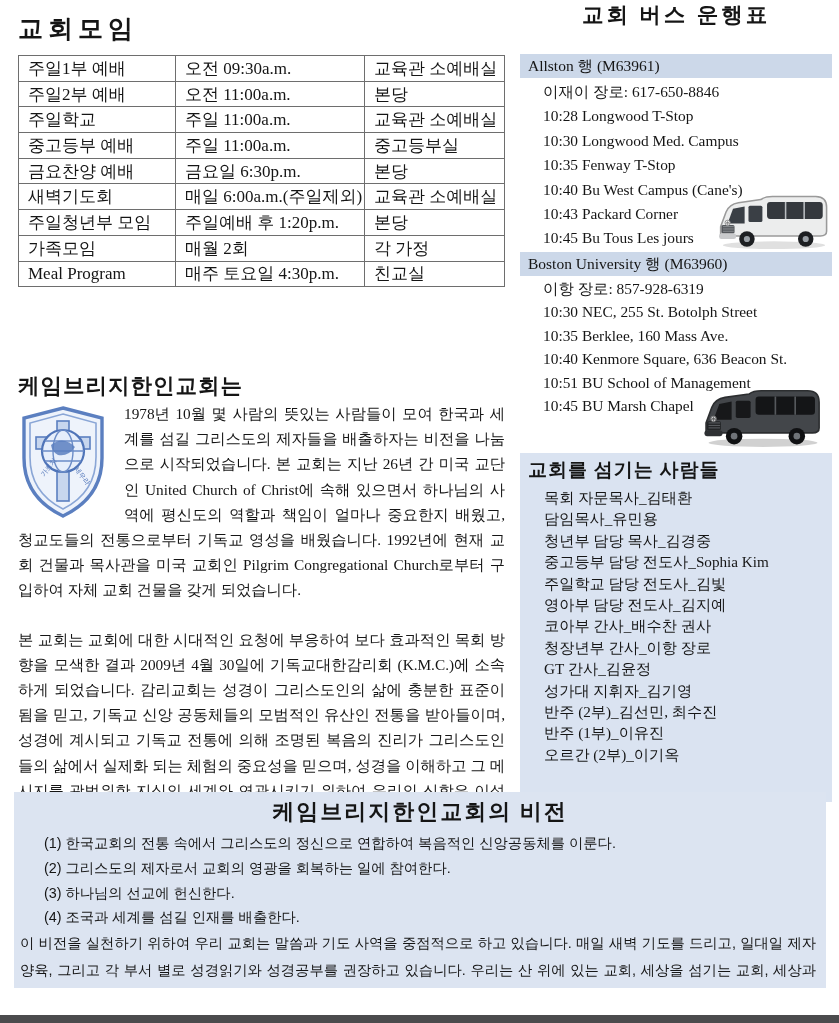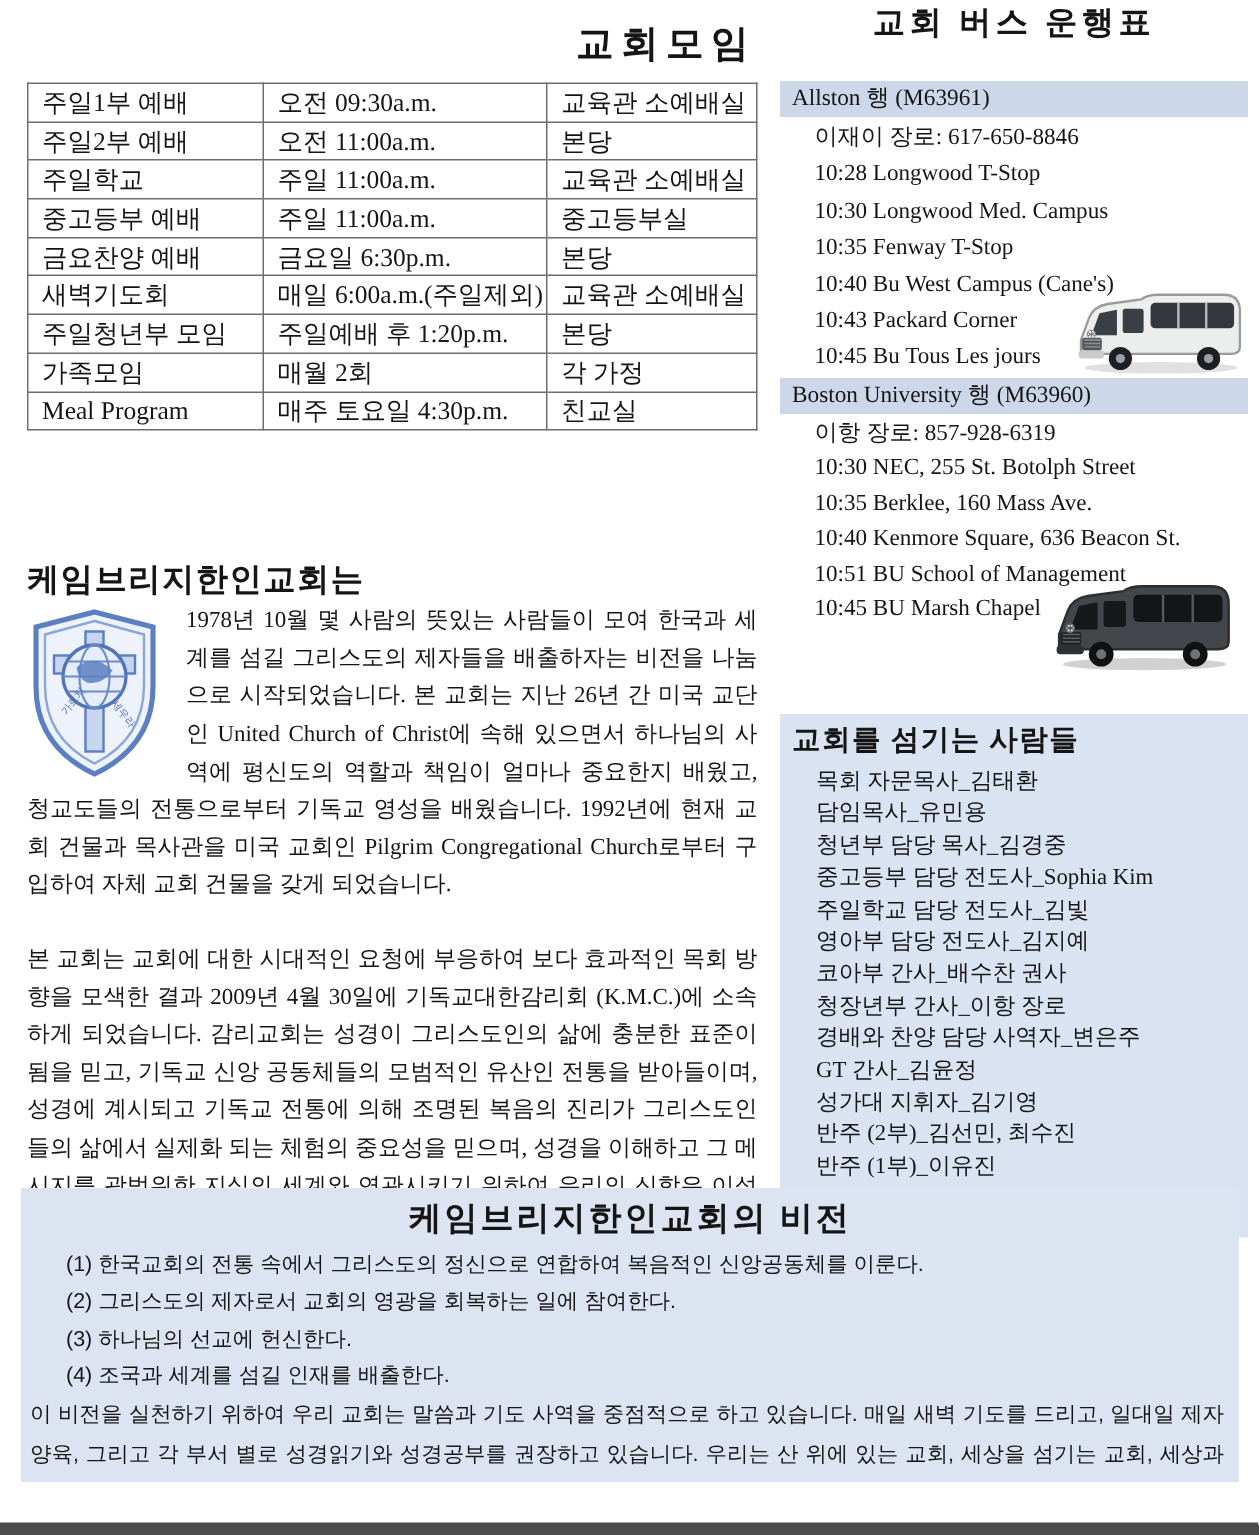--- a/index.html
+++ b/index.html
@@ -15,21 +15,21 @@
   body{
     width:839px;height:1023px;overflow:hidden;
     font-family:"Liberation Serif","DejaVu Serif",serif;
     color:var(--ink);
   }
   .page{position:relative;width:839px;height:1023px;background:#fff;}
 
   
   .meetings-title{
     position:absolute;left:18px;top:12px;width:486px;
-    text-align:right;font-size:25px;font-weight:600;letter-spacing:5px;
+    text-align:left;font-size:25px;font-weight:600;letter-spacing:5px;
   }
   table.meetings{
     position:absolute;left:18px;top:55px;width:486px;
     border-collapse:collapse;table-layout:fixed;font-size:17px;
   }
   table.meetings td{
     border:1.4px solid var(--table-border);
     height:25.7px;padding:0 2px 0 9px;
     white-space:nowrap;overflow:hidden;
   }
@@ -68,21 +68,21 @@
     font-size:15.4px;white-space:nowrap;
   }
   .route1-list{top:80px;line-height:24.4px;}
   .route2-list{top:277px;line-height:23.4px;}
   .van{position:absolute;z-index:3;}
   .van-white-pos{left:716px;top:191px;width:116px;height:62px;}
   .van-dark-pos{left:692px;top:385px;width:142px;height:66px;}
 
   
   .servants-panel{
-    position:absolute;left:520px;top:476px;width:312px;height:349px;
+    position:absolute;left:520px;top:453px;width:312px;height:349px;
     background:var(--panel-blue);overflow:hidden;
   }
   .servants-title{
     font-size:19px;font-weight:600;padding:4px 0 4px 8px;letter-spacing:1px;
   }
   .servants-list{
     padding-left:24px;font-size:15.2px;line-height:21.4px;white-space:nowrap;
   }
 
   
@@ -268,21 +268,20 @@
     <div class="servants-list">
 
     <div>목회 자문목사_김태환</div>
         <div>담임목사_유민용</div>
         <div>청년부 담당 목사_김경중</div>
         <div>중고등부 담당 전도사_Sophia Kim</div>
         <div>주일학교 담당 전도사_김빛</div>
         <div>영아부 담당 전도사_김지예</div>
         <div>코아부 간사_배수찬 권사</div>
         <div>청장년부 간사_이항 장로</div>
-        <div>경배와 찬양 담당 사역자_변은주</div>
         <div>GT 간사_김윤정</div>
         <div>성가대 지휘자_김기영</div>
         <div>반주 (2부)_김선민, 최수진</div>
         <div>반주 (1부)_이유진</div>
         <div>오르간 (2부)_이기옥</div>
       </div>
   </div>
 
   <div class="vision-panel">
     <div class="vision-title">케임브리지한인교회의 비전</div>

